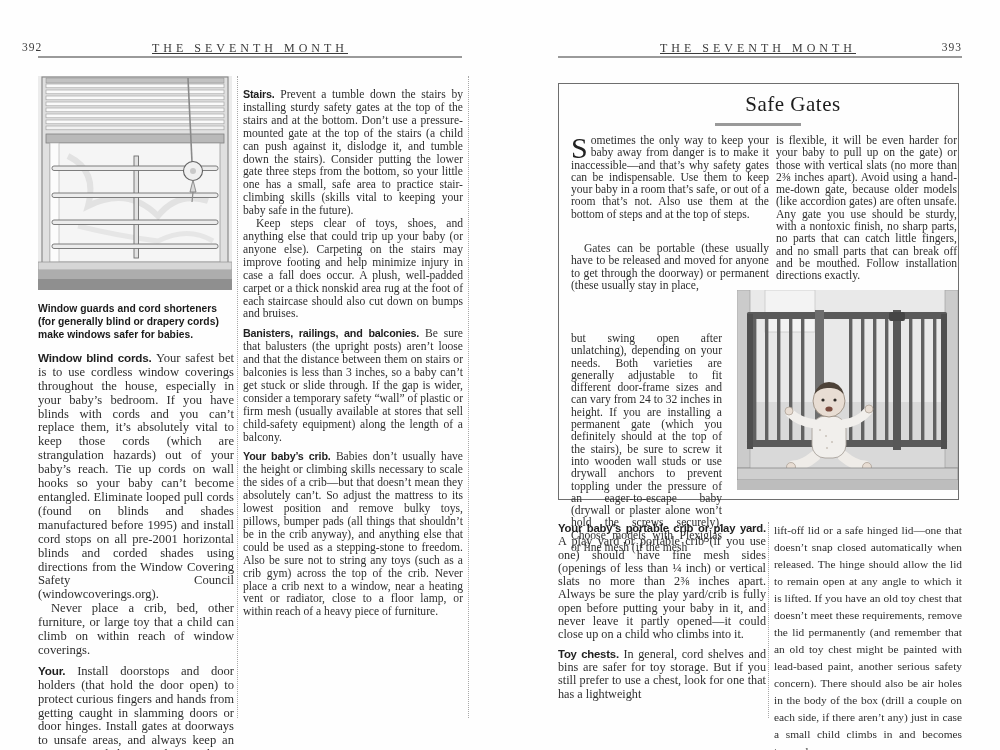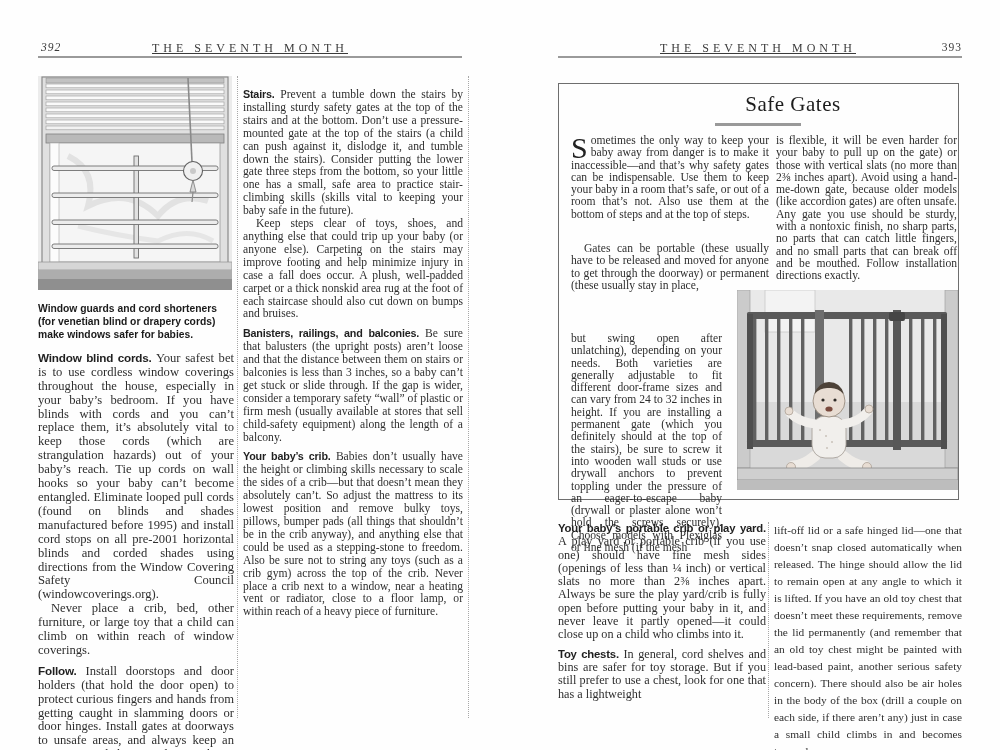--- a/index.html
+++ b/index.html
@@ -29,21 +29,21 @@
   .boxtitle{position:absolute;left:572px;top:92px;width:400px;text-align:center;font-size:21px;color:#1c1c1c;letter-spacing:0.5px;padding-left:21px;}
   .titlebar{position:absolute;left:715px;top:123px;width:86px;height:3px;background:#999999;}
   .dropcap::first-letter{float:left;font-size:30px;line-height:23px;padding:1px 3px 0 0;color:#222;}
   .illus{position:absolute;}
 </style>
 </head>
 <body>
 
 <div class="canvas">
 
-  <div class="pageno" style="left:41px;top:41px;font-style:italic;">392</div>
+  <div class="pageno" style="left:22px;top:41px;">392</div>
   <div class="runhead" style="left:38px;top:41px;width:424px;">THE SEVENTH MONTH</div>
   <div class="headrule" style="left:38px;top:56px;width:424px;"></div>
 
   <div class="dotrule" style="left:237px;top:76px;height:642px;"></div>
   <div class="dotrule" style="left:468px;top:76px;height:642px;"></div>
 
   <div class="col c1-392" style="left:38px;top:76px;width:196px;">
     <svg width="194" height="214" viewBox="0 0 194 214">
       <rect x="0" y="0" width="194" height="214" fill="#ececec"></rect>
       <rect x="4" y="1" width="186" height="197" fill="#e0e0e0" stroke="#8a8a8a" stroke-width="1.2"></rect>
@@ -70,24 +70,24 @@
       <rect x="14" y="168" width="166" height="4.5" rx="2" fill="#ececec" stroke="#6f6f6f" stroke-width="0.9"></rect>
       <path d="M150,2 L154,86" stroke="#8a8a8a" stroke-width="1.6" fill="none"></path>
       <circle cx="155" cy="95" r="9.5" fill="#f0f0f0" stroke="#5f5f5f" stroke-width="1.1"></circle>
       <circle cx="155" cy="95" r="3" fill="#c9c9c9"></circle>
       <path d="M155,104 l-3,12 l6,0 z" fill="#d9d9d9" stroke="#777" stroke-width="0.8"></path>
       <path d="M155,116 L154,126" stroke="#8a8a8a" stroke-width="1.2"></path>
       <rect x="0" y="186" width="194" height="8" fill="#d6d6d6" stroke="#909090" stroke-width="0.7"></rect>
       <rect x="0" y="194" width="194" height="9" fill="#adadad"></rect>
       <rect x="0" y="203" width="194" height="11" fill="#8f8f8f"></rect>
     </svg>
-    <p class="caption">Window guards and cord shorteners (for venetian blind or drapery cords) make windows safer for babies.</p>
+    <p class="caption">Window guards and cord shorteners (for generally blind or drapery cords) make windows safer for babies.</p>
     <p><b class="lead">Window blind cords.</b> <span>Your safest bet is to use cordless window coverings throughout the house, especially in your baby’s bedroom. If you have blinds with cords and you can’t replace them, it’s absolutely vital to keep those cords (which are strangulation hazards) out of your baby’s reach. Tie up cords on wall hooks so your baby can’t become entangled. Eliminate looped pull cords (found on blinds and shades manufactured before 1995) and install cord stops on all pre-2001 horizontal blinds and corded shades using directions from the Window Covering Safety Council (windowcoverings.org).</span></p>
     <p class="ind"><span>Never place a crib, bed, other furniture, or large toy that a child can climb on within reach of window coverings.</span></p>
-    <p class="sp"><b class="lead">Follow.</b> <span>Install doorstops and door holders (that hold the door open) to protect curious fingers and hands from getting caught in slamming doors or door hinges. Install gates at doorways to unsafe areas, and always keep an eye on your baby to make sure he or she doesn’t scale the gates.</span></p>
+    <p class="sp"><b class="lead">Your.</b> <span>Install doorstops and door holders (that hold the door open) to protect curious fingers and hands from getting caught in slamming doors or door hinges. Install gates at doorways to unsafe areas, and always keep an eye on your baby to make sure he or she doesn’t scale the gates.</span></p>
   </div>
 
   <div class="col c2-392" style="left:243px;top:88px;width:220px;">
     <p><b class="lead">Stairs.</b> <span>Prevent a tumble down the stairs by installing sturdy safety gates at the top of the stairs and at the bottom. Don’t use a pressure-mounted gate at the top of the stairs (a child can push against it, dislodge it, and tumble down the stairs). Consider putting the lower gate three steps from the bottom, so your little one has a small, safe area to practice stair-climbing skills (skills vital to keeping your baby safe in the future).</span></p>
     <p class="ind"><span>Keep steps clear of toys, shoes, and anything else that could trip up your baby (or anyone else). Carpeting on the stairs may improve footing and help minimize injury in case a fall does occur. A plush, well-padded carpet or a thick nonskid area rug at the foot of each staircase should also cut down on bumps and bruises.</span></p>
     <p class="sp"><b class="lead">Banisters, railings, and balconies.</b> <span>Be sure that balusters (the upright posts) aren’t loose and that the distance between them on stairs or balconies is less than 3 inches, so a baby can’t get stuck or slide through. If the gap is wider, consider a temporary safety “wall” of plastic or firm mesh (usually available at stores that sell child-safety equipment) along the length of a balcony.</span></p>
     <p class="sp"><b class="lead">Your baby’s crib.</b> <span>Babies don’t usually have the height or climbing skills necessary to scale the sides of a crib—but that doesn’t mean they absolutely can’t. So adjust the mattress to its lowest position and remove bulky toys, pillows, bumper pads (all things that shouldn’t be in the crib anyway), and anything else that could be used as a stepping-stone to freedom. Also be sure not to string any toys (such as a crib gym) across the top of the crib. Never place a crib next to a window, near a heating vent or radiator, close to a floor lamp, or within reach of a heavy piece of furniture.</span></p>
   </div>
 
   <div class="runhead" style="left:558px;top:41px;width:400px;">THE SEVENTH MONTH</div>

